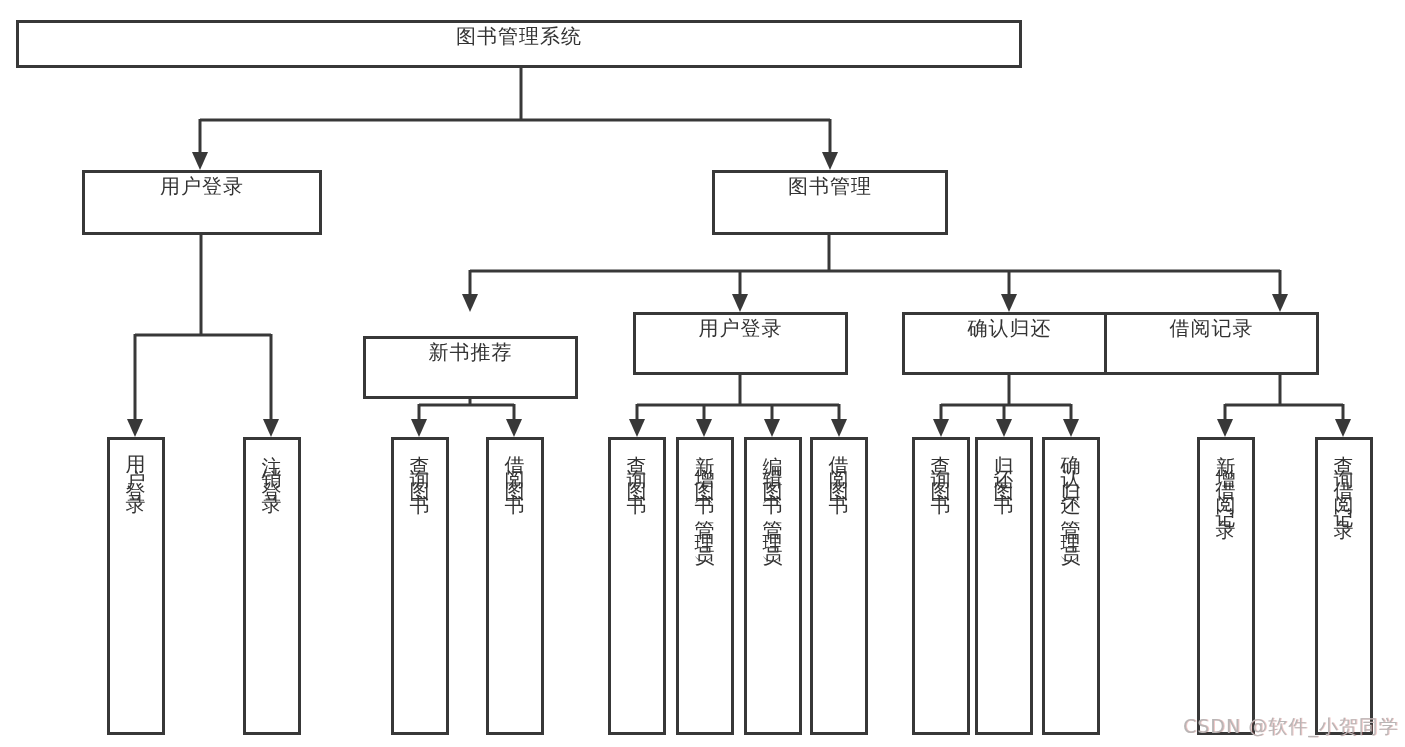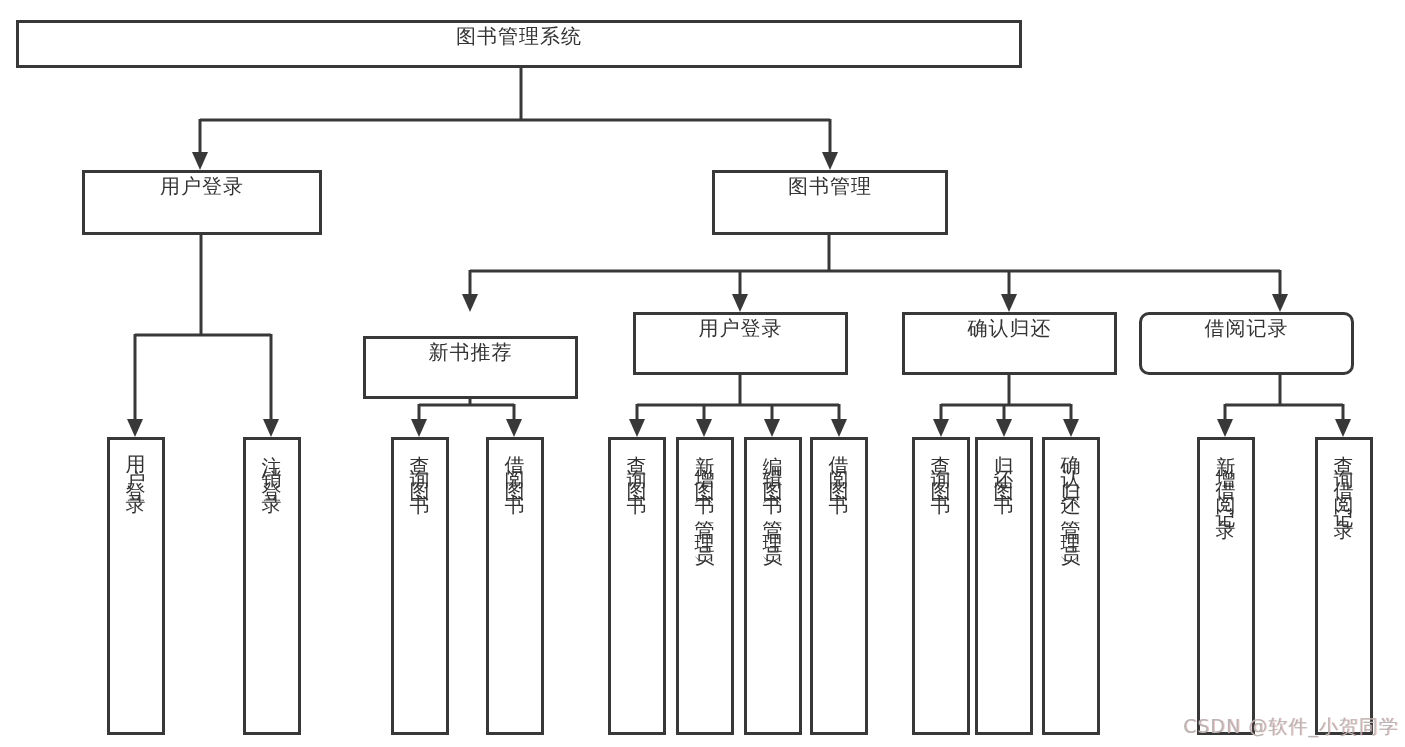--- a/index.html
+++ b/index.html
@@ -18,21 +18,21 @@
     font-size:20px;letter-spacing:13px;line-height:1;white-space:nowrap;
   }
   
   .b-root{left:16px;top:20px;width:1006px;height:48px;}
   .b-user{left:82px;top:170px;width:240px;height:65px;}
   .b-mgmt{left:712px;top:170px;width:236px;height:65px;}
   .b-l2{top:312px;height:63px;width:215px;}
   .b-rec{left:363px;margin-top:24px;}
   .b-bor{left:633px;}
   .b-cur{left:902px;}
-  .b-log{left:1139px;border-radius:10px;}
+  .b-log{left:1104px;}
   .leaf{top:437px;height:298px;width:58px;}
   .lf1{left:107px;} .lf2{left:243px;}
   .lf3{left:391px;} .lf4{left:486px;}
   .lf5{left:608px;} .lf6{left:676px;} .lf7{left:744px;} .lf8{left:810px;}
   .lf9{left:912px;} .lf10{left:975px;} .lf11{left:1042px;}
   .lf12{left:1197px;} .lf13{left:1315px;}
   .watermark{
     position:absolute;left:1183px;top:714px;font-size:19px;color:#b9b5b5;
     letter-spacing:1px;white-space:nowrap;
     text-shadow:1px 0 0 rgba(214,100,100,0.35);

